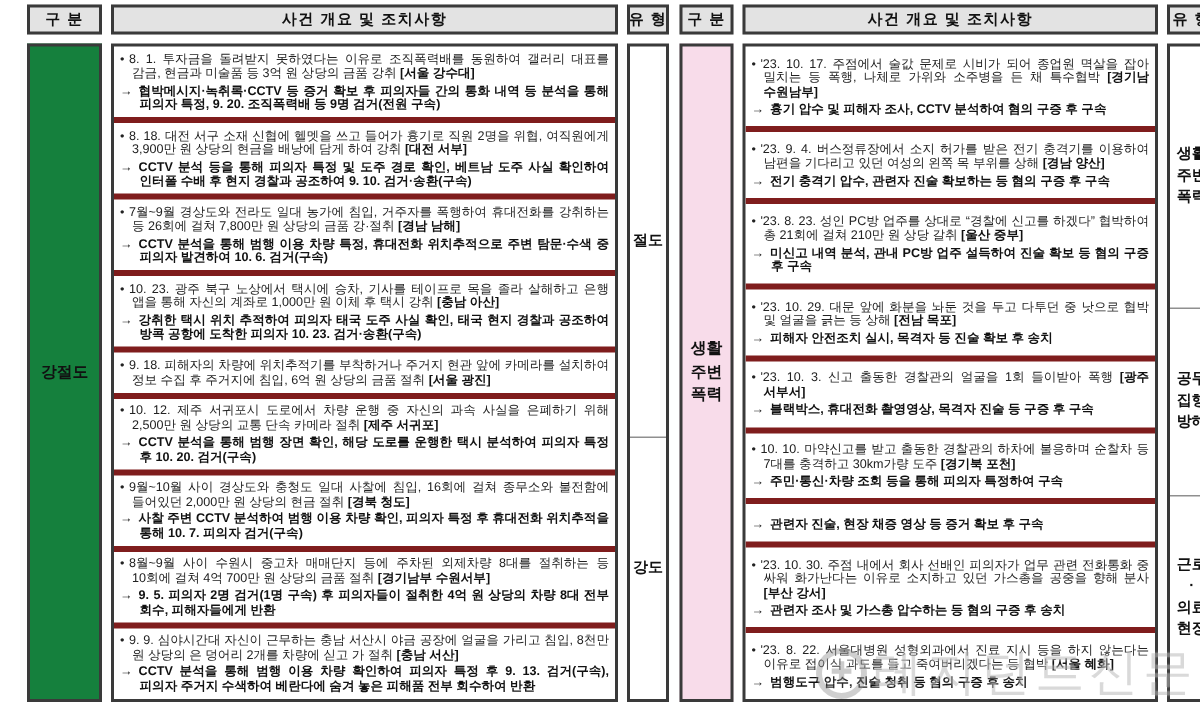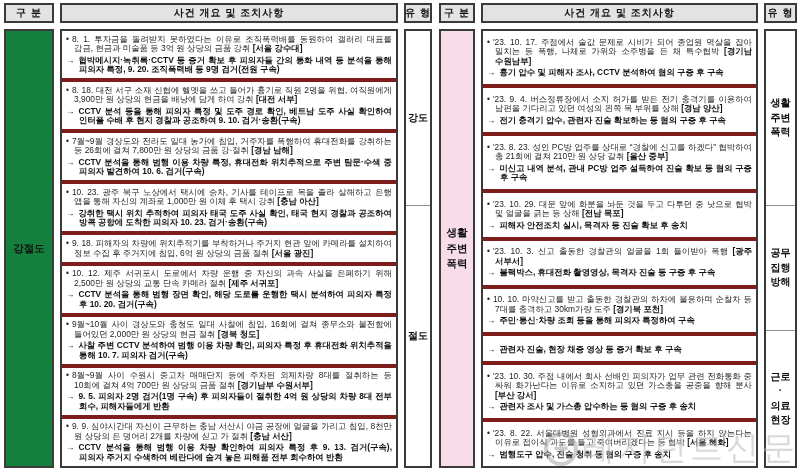--- a/index.html
+++ b/index.html
@@ -1,18 +1,18 @@
 <!DOCTYPE html>
 <html><head>
 <meta charset="utf-8">
 <style>
   * { margin:0; padding:0; box-sizing:border-box; }
   html,body { width:800px; height:475px; overflow:hidden; background:#ffffff;
     font-family:"Liberation Sans","DejaVu Sans",sans-serif; }
-  .page { position:relative; width:800px; height:471px; padding:3px 4px; display:flex; gap:7px; }
+  .page { position:relative; width:800px; height:471px; padding:3px 18px; display:flex; gap:7px; }
   .panel { display:flex; gap:6px; }
   .col { display:flex; flex-direction:column; }
   .hdr { height:20px; border:2px solid #3a3a3a; background:#e3e3e3; color:#111;
     font-weight:bold; font-size:10px; display:flex; align-items:center; justify-content:center;
     letter-spacing:1px; flex:0 0 auto; white-space:nowrap; overflow:hidden; }
   .bodybox { margin-top:6px; flex:1 1 auto; border:2px solid #3a3a3a; background:#fff;
     display:flex; flex-direction:column; overflow:hidden; }
   
   .gubun-l { width:50px; }
   .gubun-r { width:36px; }
@@ -106,22 +106,22 @@
             <div class="action"><span class="arrow">→</span><span>CCTV 분석을 통해 범행 이용 차량 확인하여 피의자 특정 후 9. 13. 검거(구속), 피의자 주거지 수색하여 베란다에 숨겨 놓은 피해품 전부 회수하여 반환</span></div>
           </div>
 
         </div>
       </div>
     </div>
     <div class="col type-l">
       <div class="hdr">유 형</div>
       <div class="bodybox">
         <div class="type-secs">
+          <div class="type-sec tl-2">절도</div>
           <div class="type-sec tl-1">강도</div>
-          <div class="type-sec tl-2">절도</div>
         </div>
       </div>
     </div>
   </div>
 
   <div class="panel">
     <div class="col gubun-r">
       <div class="hdr">구 분</div>
       <div class="bodybox gubun-body pink">
         <span>생활

